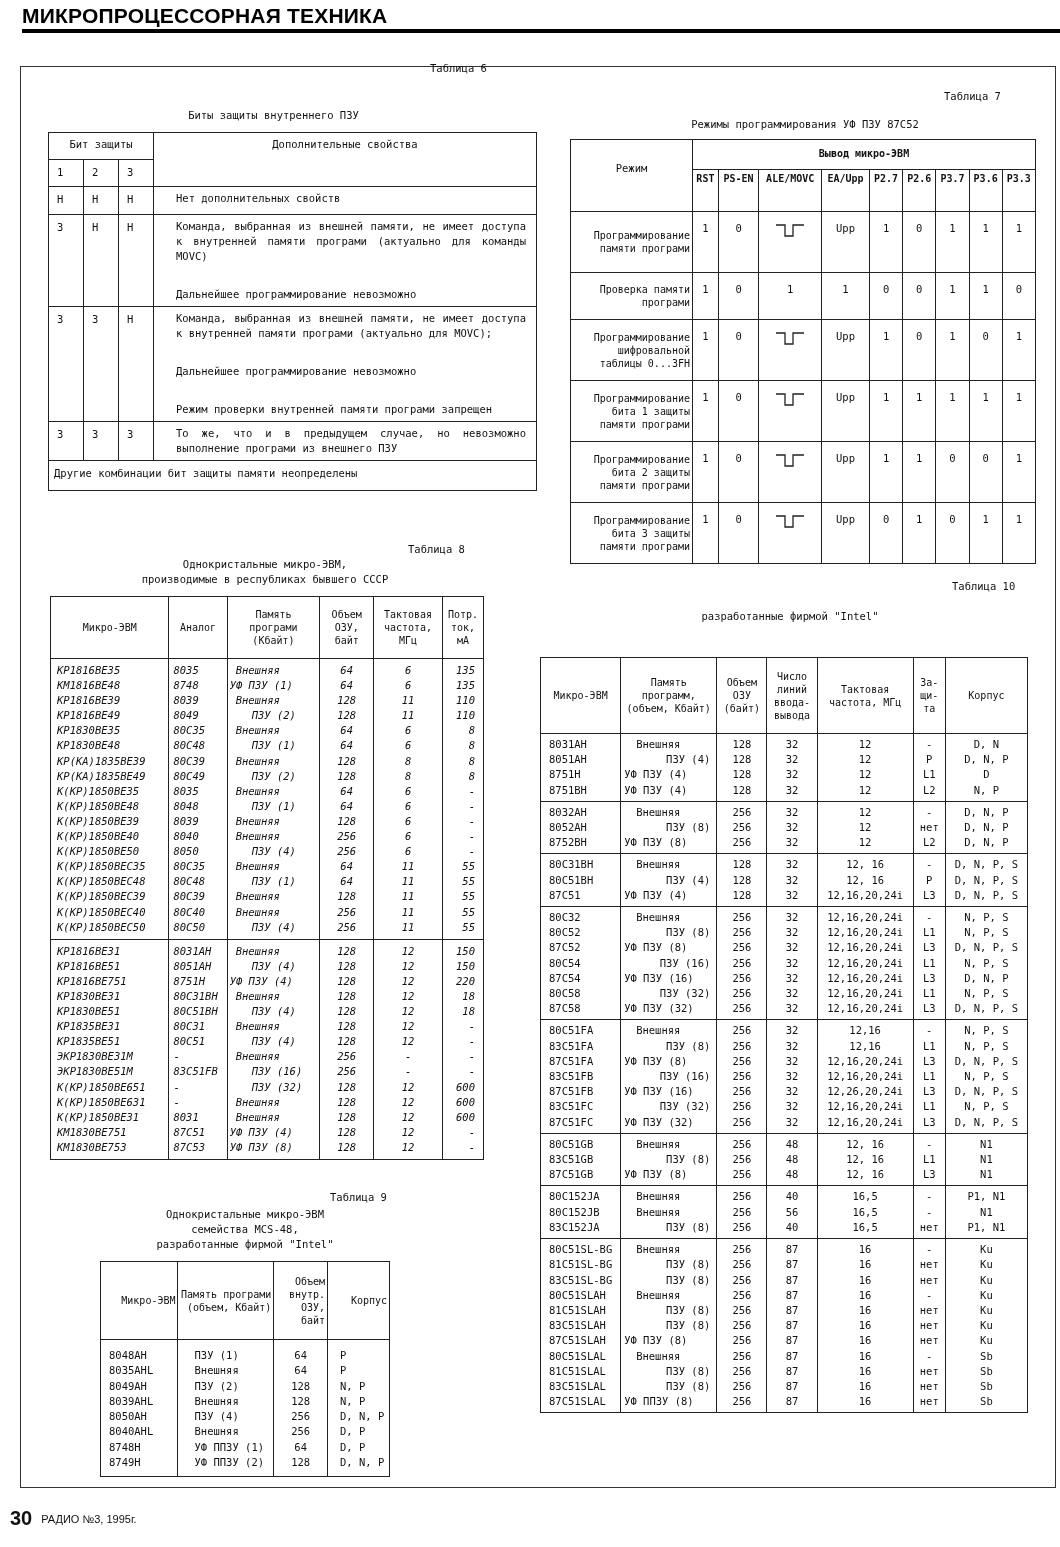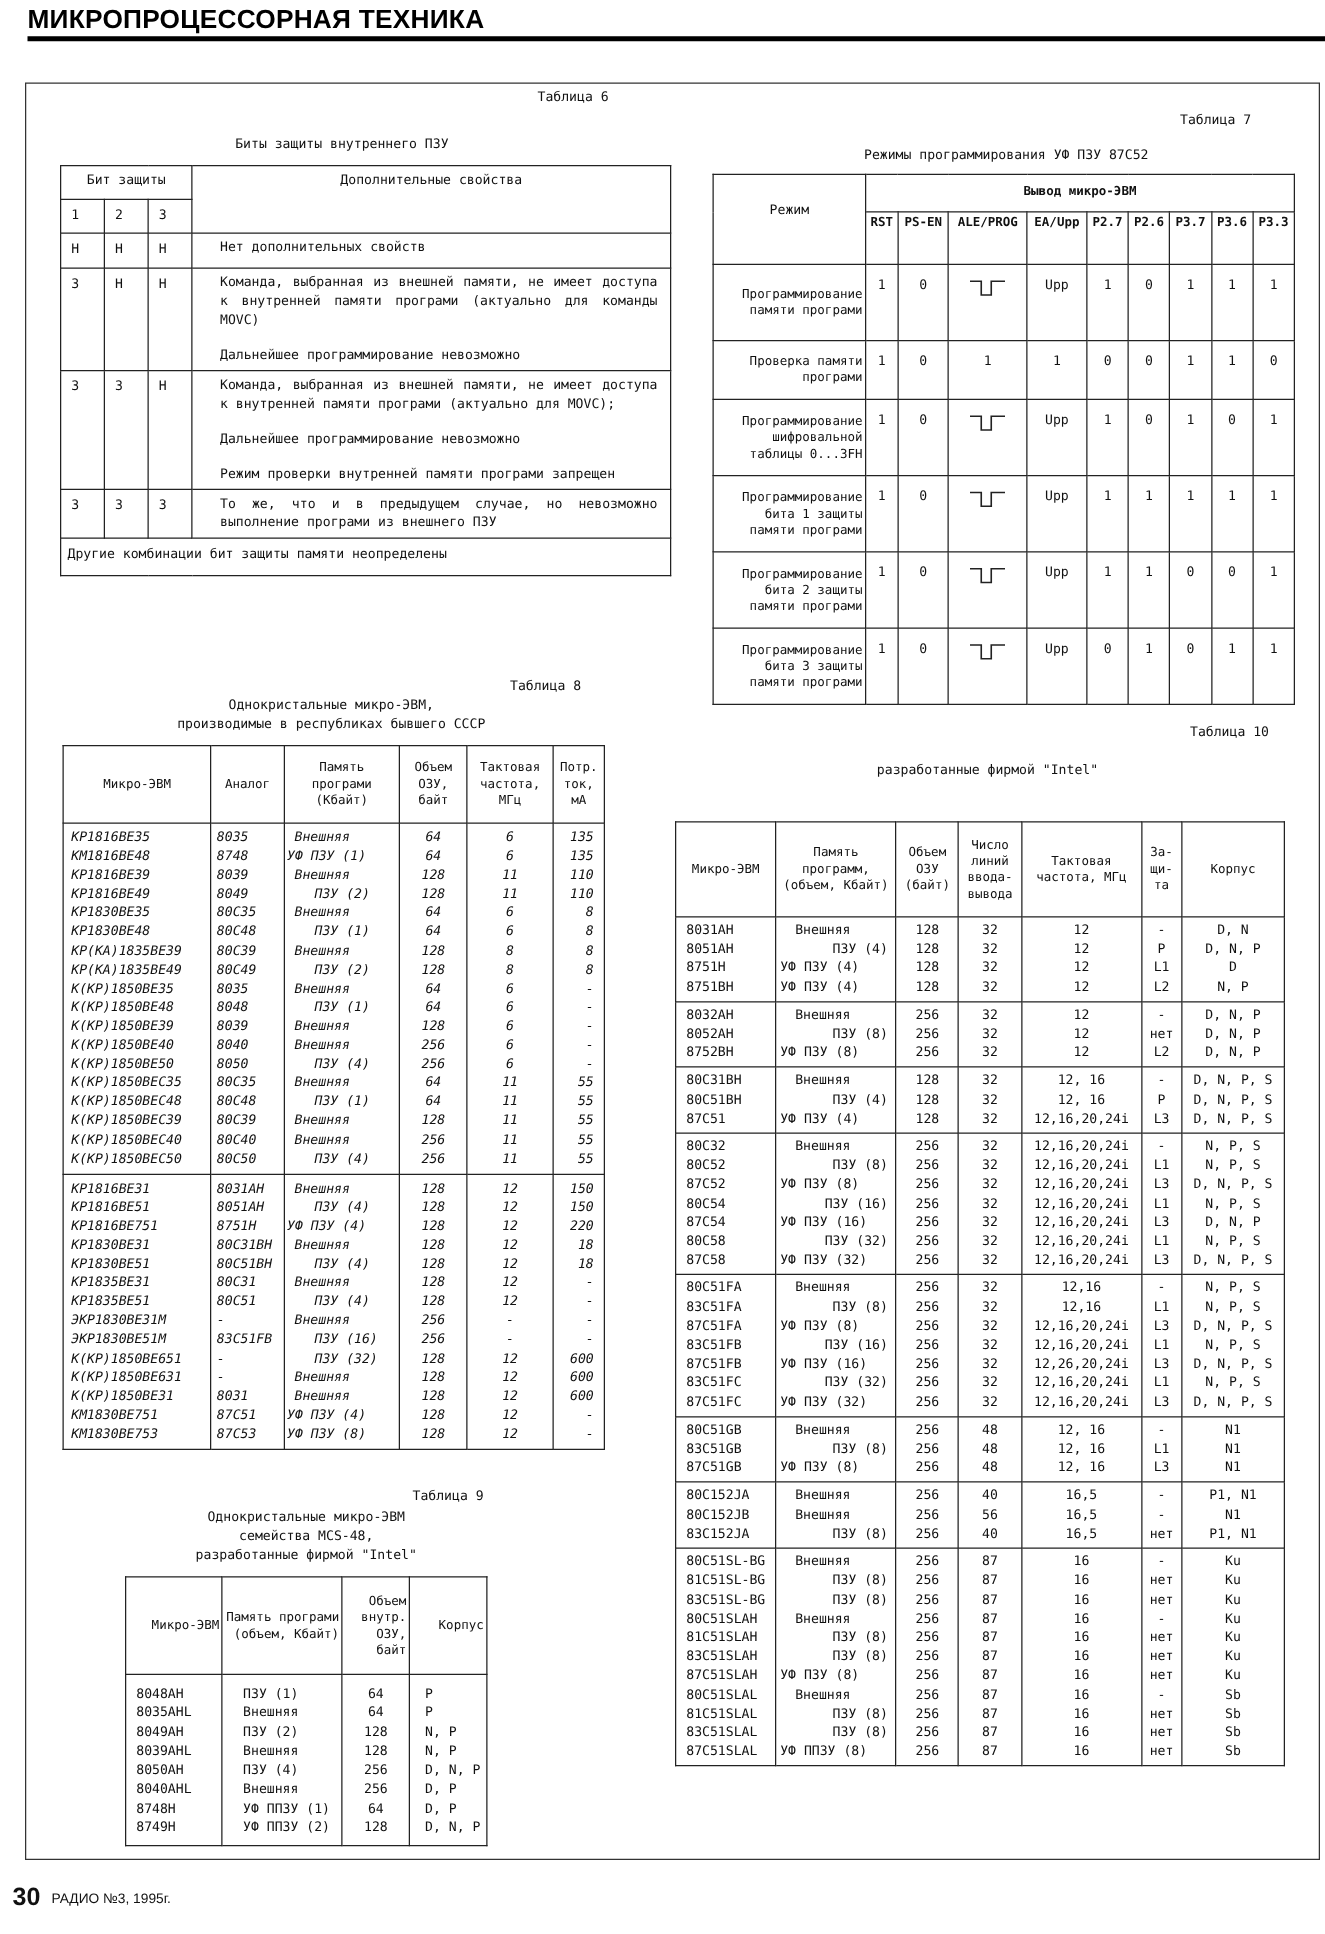--- a/index.html
+++ b/index.html
@@ -16,21 +16,21 @@
   .tbl-title { text-align: center; font-size: 10.5px; line-height: 15px; }
 
   table { border-collapse: collapse; font-family: "DejaVu Sans Mono", monospace; font-size: 10.5px; }
   td, th { border: 1.2px solid #222; font-weight: normal; vertical-align: top; }
 
   
   #t6 { width: 489px; }
   #t6 td { padding: 3px 5px; }
   #t6 .bit { width: 35px; text-align: left; padding-left: 8px; }
   #t6 .desc { padding: 4px 10px 4px 22px; line-height: 15px; text-align: justify; }
-  #t6 .desc p + p { margin-top: 13px; }
+  #t6 .desc p + p { margin-top: 23px; }
 
   
   #t7 { width: 466px; }
   #t7 td { text-align: center; vertical-align: middle; padding: 2px 1px; }
   #t7 .mode { text-align: right; padding: 2px 2px; font-size: 10px; line-height: 13px; width: 122px; }
   #t7 .hdr { font-weight: bold; font-size: 10px; line-height: 12px; vertical-align: top; padding-top: 3px; }
   #t7 tbody tr { height: 61px; }
   #t7 tbody tr.r2 { height: 47px; }
   .pulse { display: inline-block; width: 30px; height: 16px; vertical-align: middle; }
 
@@ -64,21 +64,21 @@
   .footer .pg { font-weight: bold; font-size: 20px; vertical-align: middle; }
   .footer .src { font-size: 11px; margin-left: 6px; vertical-align: middle; }
 </style>
 </head>
 <body>
 
 <div class="header">МИКРОПРОЦЕССОРНАЯ ТЕХНИКА</div>
 <div class="header-rule"></div>
 <div class="frame"></div>
 
-<div class="abs tbl-label" style="left:430px; top:72px;">Таблица 6</div>
+<div class="abs tbl-label" style="left:430px; top:62px;">Таблица 6</div>
 <div class="abs tbl-title" style="left:48px; top:108px; width:451px;">Биты защиты внутреннего ПЗУ</div>
 <div class="abs" style="left:48px; top:132px;">
   <table id="t6">
     <tbody id="t6-body">
         <tr>
           <td colspan="3" style="text-align:center; height:27px; padding-top:5px;">Бит защиты</td>
           <td rowspan="2" style="text-align:center; padding-top:5px;">Дополнительные свойства</td>
         </tr>
         <tr>
           <td class="bit" style="height:27px; padding-top:6px;">1</td>
@@ -132,21 +132,21 @@
 <div class="abs" style="left:570px; top:139px;">
   <table id="t7">
     <thead id="t7-head">
         <tr>
           <td rowspan="2" class="hdr" style="vertical-align:top; padding-top:22px; font-weight:normal; font-size:10.5px;">Режим</td>
           <td colspan="9" class="hdr" style="height:30px; padding-top:8px;">Вывод микро-ЭВМ</td>
         </tr>
         <tr>
           <td class="hdr" style="height:42px;">RST</td>
           <td class="hdr" style="height:42px;">PS-EN</td>
-          <td class="hdr" style="height:42px;">ALE/PROG</td>
+          <td class="hdr" style="height:42px;">ALE/MOVC</td>
           <td class="hdr" style="height:42px;">EA/Upp</td>
           <td class="hdr" style="height:42px;">P2.7</td>
           <td class="hdr" style="height:42px;">P2.6</td>
           <td class="hdr" style="height:42px;">P3.7</td>
           <td class="hdr" style="height:42px;">P3.6</td>
           <td class="hdr" style="height:42px;">P3.3</td>
         </tr>
       </thead>
     <tbody id="t7-body">
         <tr class="">

